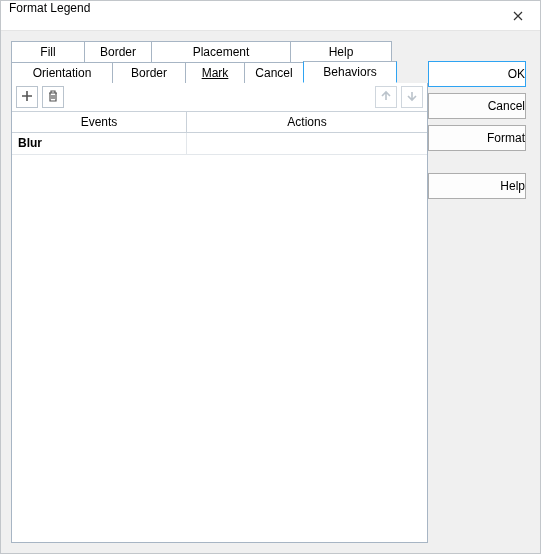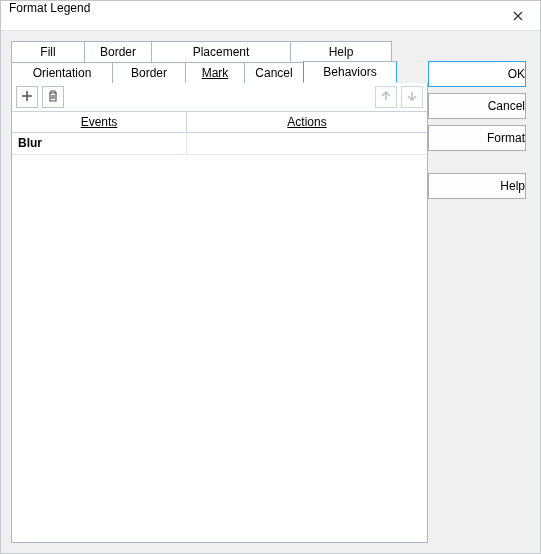--- a/index.html
+++ b/index.html
@@ -137,21 +137,20 @@
     background: #fff;
     height: 22px;
   }
   .th {
     flex-shrink:0;
     text-align: center;
     line-height: 21px;
     font-size: 12px;
     border-right: 1px solid #c9d1d9;
     background:#fff;
-    text-decoration:underline;
   }
   .th:last-child { border-right:none; }
   .th.events { width: 175px; }
   .th.actions { flex:1;text-align:center; }
   .tbody {
     flex:1;
     overflow:auto;
     background:#fff;
     font-weight:bold;
   }

